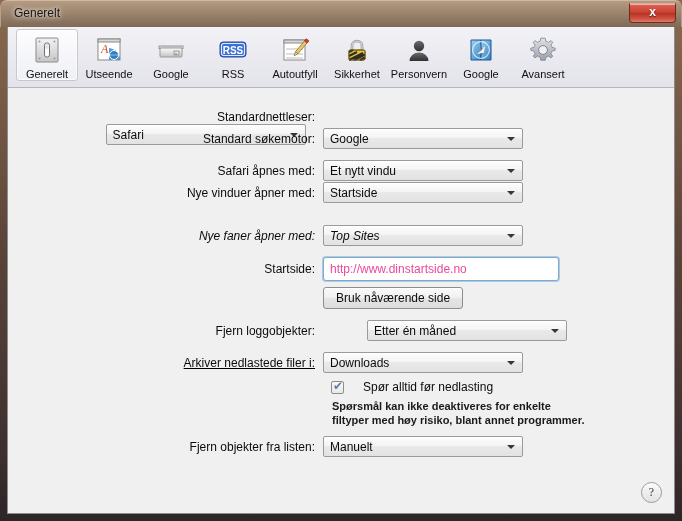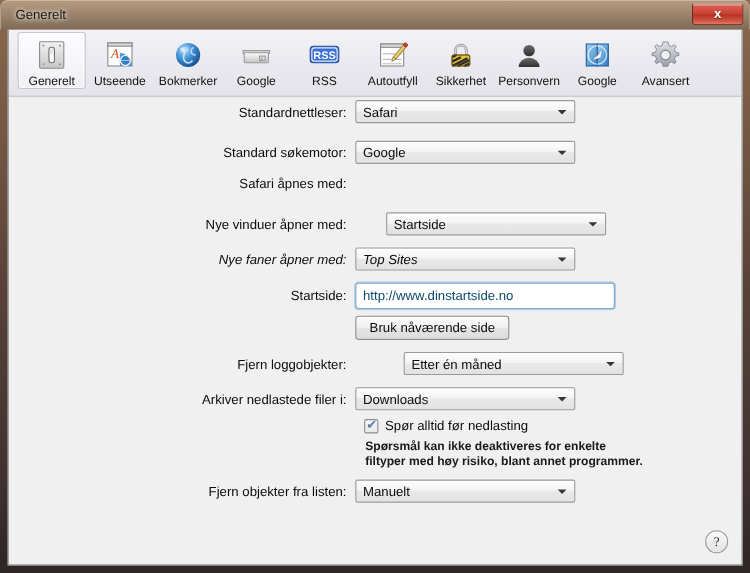--- a/index.html
+++ b/index.html
@@ -171,21 +171,21 @@
     box-shadow: 0 0 0 1px rgba(120,170,215,0.55), inset 0 0 0 1px #fff;
   }
   .textfield-wrap input {
     position: absolute;
     left: 4px; top: 0;
     width: 226px; height: 22px;
     border: none; outline: none;
     background: transparent;
     font-family: "Liberation Sans", sans-serif;
     font-size: 12px;
-    color: #0c4a6e;
+    color: #ec4899;
   }
 
   
   .pushbtn {
     height: 22px;
     padding: 0 12px;
     border: 1px solid #8d8d8d;
     border-radius: 3px;
     background: linear-gradient(180deg, #fafafa 0%, #f0f0f0 48%, #e5e5e5 52%, #dcdcdc 100%);
     font-family: "Liberation Sans", sans-serif;
@@ -207,21 +207,21 @@
     flex: 0 0 auto;
   }
   .cbox .tick {
     position: absolute;
     left: 1px; top: -2px;
     font-size: 12px;
     color: #5f7fa6;
     line-height: 13px;
   }
   .cb-label {
-    margin-left: 6px;
+    margin-left: 19px;
     font-size: 12px;
     color: #0b0b0b;
     white-space: nowrap;
   }
 
   .hint {
     position: absolute;
     font-size: 11px;
     color: #1a1a1a;
     line-height: 14px;
@@ -294,38 +294,20 @@
               <rect x="4" y="4" width="22" height="3" fill="#d7d7d7" stroke="#8a8a8a"></rect>
               <text x="7" y="18" font-family="Liberation Serif, serif" font-size="12" fill="#d24a1e" font-style="italic">A</text>
               <path d="M26 25 A12 12 0 0 0 15 13 L15 25 Z" fill="#3f8ed0" opacity="0.9"></path>
               <circle cx="20" cy="20" r="4.5" fill="#2f7fc4" stroke="#fff" stroke-width="1"></circle>
               <line x1="16" y1="20" x2="26" y2="20" stroke="#c9d9e9" stroke-width="0.7"></line>
             </svg>
           </span>
           <span class="tb-label">Utseende</span>
         </div>
 
-        <div class="tb-item">
-          <span class="tb-icon">
-            <svg width="30" height="30" viewBox="0 0 30 30">
-              <defs>
-                <radialGradient id="globeG" cx="0.35" cy="0.3" r="0.8">
-                  <stop offset="0" stop-color="#b7dcf7"></stop>
-                  <stop offset="0.45" stop-color="#3f91d8"></stop>
-                  <stop offset="1" stop-color="#10447f"></stop>
-                </radialGradient>
-              </defs>
-              <circle cx="15" cy="15" r="11" fill="url(#globeG)"></circle>
-              <path d="M9 9 q4 3 2 7 q-1 4 3 6 q3 1 5 -2" fill="none" stroke="#dff0ff" stroke-width="1.6" opacity="0.8"></path>
-              <path d="M20 8 q-3 2 -2 5 q1 2 4 2" fill="none" stroke="#dff0ff" stroke-width="1.4" opacity="0.7"></path>
-              <ellipse cx="11.5" cy="10" rx="4" ry="2.4" fill="#ffffff" opacity="0.35"></ellipse>
-            </svg>
-          </span>
-          <span class="tb-label">Bokmerker</span>
-        </div>
 
         <div class="tb-item">
           <span class="tb-icon">
             <svg width="30" height="30" viewBox="0 0 30 30">
               <defs>
                 <linearGradient id="tabG" x1="0" y1="0" x2="0" y2="1">
                   <stop offset="0" stop-color="#fdfdfd"></stop>
                     <stop offset="1" stop-color="#c2c2c2"></stop>
                 </linearGradient>
               </defs>
@@ -433,41 +415,45 @@
             </svg>
           </span>
           <span class="tb-label">Avansert</span>
         </div>
 
       </div>
     </div>
 
     <div id="pane">
 
-      <div class="row" style="left:80px; top:3px;">
+      <div class="row" style="left:80px; top:22px;flex-direction:column;">
         <div class="row-label">Standardnettleser:</div>
         <div class="combo">
           <span class="val">Safari</span>
           <span class="arrow"></span>
         </div>
       </div>
 
       <div class="row" style="left:80px; top:40px;">
         <div class="row-label">Standard søkemotor:</div>
         <div class="combo">
           <span class="val">Google</span>
           <span class="arrow"></span>
         </div>
       </div>
 
       <div class="row" style="left:80px; top:72px;">
         <div class="row-label">Safari åpnes med:</div>
-      </div>
-
-      <div class="row" style="left:80px; top:105px;gap:28px;">
+        <div class="combo">
+          <span class="val">Et nytt vindu</span>
+          <span class="arrow"></span>
+        </div>
+      </div>
+
+      <div class="row" style="left:80px; top:94px;">
         <div class="row-label">Nye vinduer åpner med:</div>
         <div class="combo">
           <span class="val">Startside</span>
           <span class="arrow"></span>
         </div>
       </div>
 
       <div class="row" style="left:80px; top:137px;font-style:italic;">
         <div class="row-label">Nye faner åpner med:</div>
         <div class="combo">
@@ -489,21 +475,21 @@
       </div>
 
       <div class="row" style="left:80px; top:232px;gap:44px;">
         <div class="row-label">Fjern loggobjekter:</div>
         <div class="combo">
           <span class="val">Etter én måned</span>
           <span class="arrow"></span>
         </div>
       </div>
 
-      <div class="row" style="left:80px; top:264px;">
+      <div class="row" style="left:80px; top:264px;text-decoration:underline;">
         <div class="row-label">Arkiver nedlastede filer i:</div>
         <div class="combo">
           <span class="val">Downloads</span>
           <span class="arrow"></span>
         </div>
       </div>
 
       <div class="row checkrow" style="left:323px; top:292px;">
         <span class="cbox">
           <span class="tick">✔</span>

